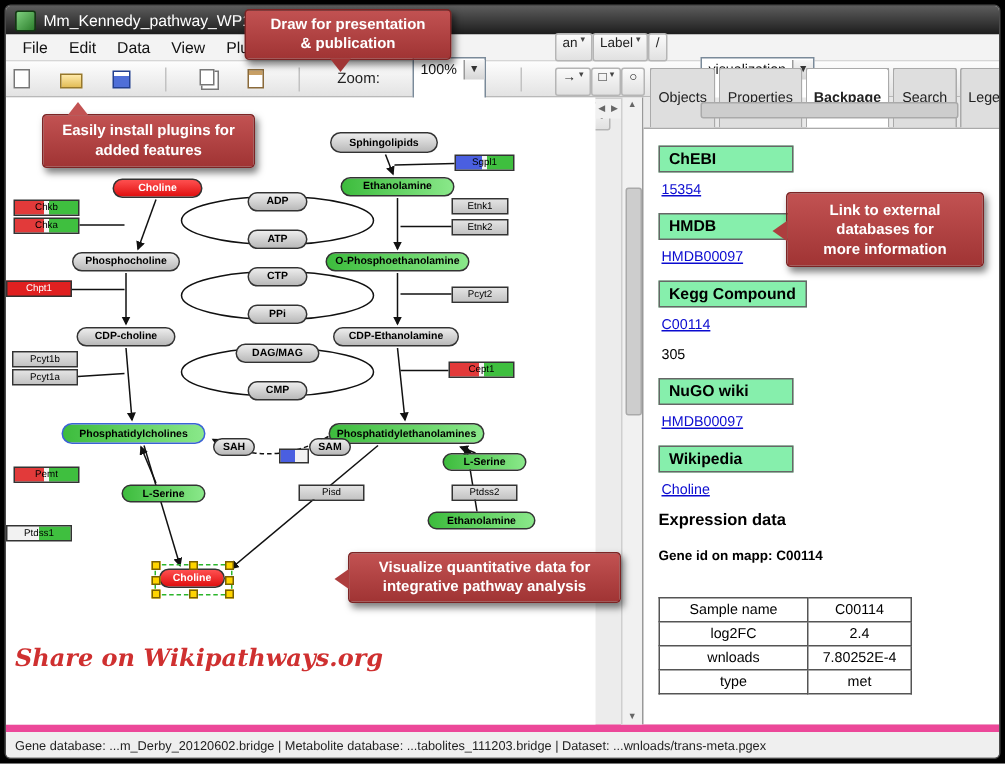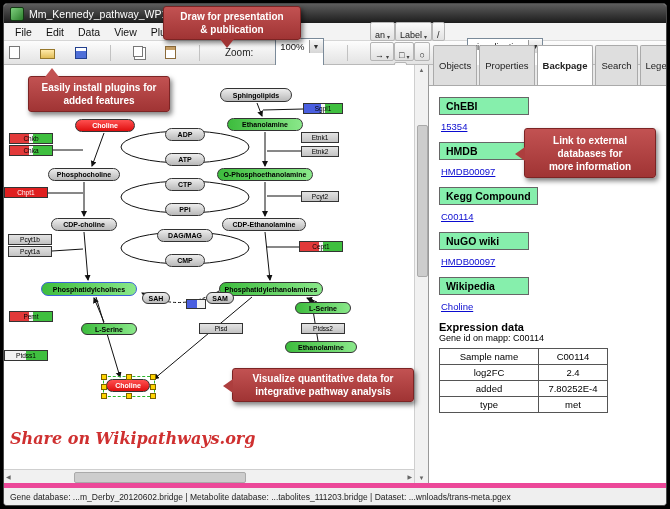--- a/index.html
+++ b/index.html
@@ -27,29 +27,29 @@
   .icon-copy{width:8px;height:9px;background:#fff;border:1px solid #777;box-shadow:2px 2px 0 #fff,2px 2px 0 1px #777;margin:-2px 2px 0 0}
   .icon-paste{width:9px;height:11px;background:linear-gradient(#c8a066 0 25%,#fff 25%);border:1px solid #8a6a3a}
   .tsep{width:1px;height:16px;background:#c2c2c2;margin:0 3px}
   #zoom-label{font-size:10px;color:#222;margin:0 2px}
   .combo{display:flex;align-items:center;border:1px solid #7a8a99;background:#fff;height:15px;font-size:9.5px;
          padding:0 0 13px 4px;color:#111}
   .combo .arrowbtn{width:13px;height:13px;margin-left:4px;background:linear-gradient(#f6f6f6,#d6d6d6);
          border-left:1px solid #9a9a9a;font-size:7px;display:flex;align-items:center;justify-content:center;color:#333}
   #zoom-combo{width:48px}
   #vis-combo{width:112px;margin-left:auto;margin-right:118px}
-  .tbtn{display:inline-flex;align-items:flex-end;height:17px;padding:0 4px;border:1px solid #b5b5b5;
+  .tbtn{display:inline-flex;align-items:flex-start;height:17px;padding:0 4px;border:1px solid #b5b5b5;
         background:linear-gradient(#fbfbfb,#e1e1e1);font-size:9px;border-radius:2px;gap:2px;color:#222}
   .tbtn .dd{font-size:6px;color:#444}
   
   #main{flex:1;display:flex;min-height:0}
   #left-panel{width:32px;background:#fff;border-right:1px solid #bbb;font-size:8.5px;color:#222;
               padding:34px 0 0 3px;flex:none}
   #left-panel div{margin-bottom:2px}
-  #canvas-col{flex:1;display:flex;flex-direction:column;min-width:0}
+  #canvas-col{flex:1;display:flex;flex-direction:row;min-width:0}
   #canvas{position:relative;flex:1;background:#fff;overflow:hidden}
   #edges{position:absolute;left:0;top:0;z-index:1}
   #nodes-layer{position:absolute;inset:0;z-index:2}
   .pnode{position:absolute;display:flex;align-items:center;justify-content:center;font-size:7px;color:#000;
          border:1px solid #333;box-sizing:border-box;overflow:hidden;white-space:nowrap}
   .met{background:linear-gradient(180deg,#ededed,#b9b9b9);border-radius:7px;font-weight:600}
   .met-green{background:linear-gradient(90deg,#3dbc3d,#8ae88a);border-radius:7px;font-weight:600}
   .met-red{background:linear-gradient(180deg,#ff5050,#df0f0f);border-radius:7px;color:#fff;font-weight:600}
   .gene{background:linear-gradient(180deg,#e3e3e3,#c3c3c3);font-size:6.5px}
   #selection{position:absolute;left:99px;top:311px;width:50px;height:19px;border:1px dashed #2bb52b;z-index:3}
@@ -70,22 +70,22 @@
             padding:2px 2px 0 2px;flex:none}
   .tab{font-size:9.5px;padding:14px 5px;border:1px solid #aaa;border-bottom:none;margin-left:2px;
        background:#dedede;border-radius:2px 2px 0 0;color:#222}
   .tab.active{background:#fff;font-weight:bold}
   #sb-content{flex:1;padding:10px 8px 4px 10px;overflow:hidden}
   .bp-header{display:inline-block;min-width:76px;border:1px solid #666;padding:2px 6px;font-size:10.5px;
              font-weight:bold;background:#86efac;color:#000}
   .bp-value{margin:6px 0 9px 2px;font-size:9.5px;color:#000}
   .link{color:#0b0bd0;text-decoration:underline}
   #exp-title{font-size:11px;font-weight:bold;margin-top:3px}
-  #gene-id-line{font-size:9px;font-weight:normal;}
-  #expression-table{border-collapse:collapse;margin-top:5px}
+  #gene-id-line{font-size:9px;font-weight:bold;margin-top:12px}
+  #expression-table{border-collapse:collapse;margin-top:23px}
   #expression-table td{border:1px solid #555;font-size:9.5px;text-align:center;height:15px;padding:0 3px}
   #expression-table td:first-child{width:92px}
   #expression-table td:last-child{width:62px}
   
   #statusbar{height:17px;border-top:5px solid #ec4899;background:#efefef;font-size:8.5px;display:flex;
              align-items:center;padding:0 6px;color:#222;flex:none;white-space:nowrap;overflow:hidden}
   
   .callout{position:absolute;background:linear-gradient(180deg,#c25252,#a03434);border:1px solid #7c2424;
            border-radius:3px;box-shadow:2px 3px 5px rgba(0,0,0,.5);color:#fff;font-weight:bold;font-size:10px;
            text-align:center;display:flex;flex-direction:column;justify-content:center;line-height:1.3;
@@ -265,20 +265,21 @@
         </div>
         <div>
           <div class="bp-header">HMDB</div>
           <div class="bp-value"><span class="link">HMDB00097</span></div>
         </div>
         <div>
           <div class="bp-header">Kegg Compound</div>
           <div class="bp-value"><span class="link">C00114</span></div>
         </div>
         <div>
+          <div class="bp-value"><span>305</span></div>
         </div>
         <div>
           <div class="bp-header">NuGO wiki</div>
           <div class="bp-value"><span class="link">HMDB00097</span></div>
         </div>
         <div>
           <div class="bp-header">Wikipedia</div>
           <div class="bp-value"><span class="link">Choline</span></div>
         </div>
         <div id="exp-title">Expression data</div>
@@ -287,21 +288,21 @@
           <tbody>
               <tr>
             <td>Sample name</td>
             <td>C00114</td>
           </tr>
           <tr>
             <td>log2FC</td>
             <td>2.4</td>
           </tr>
           <tr>
-            <td>added</td>
+            <td>wnloads</td>
             <td>7.80252E-4</td>
           </tr>
           <tr>
             <td>type</td>
             <td>met</td>
           </tr>
         </tbody>
           </table>
       </div>
     </div>

